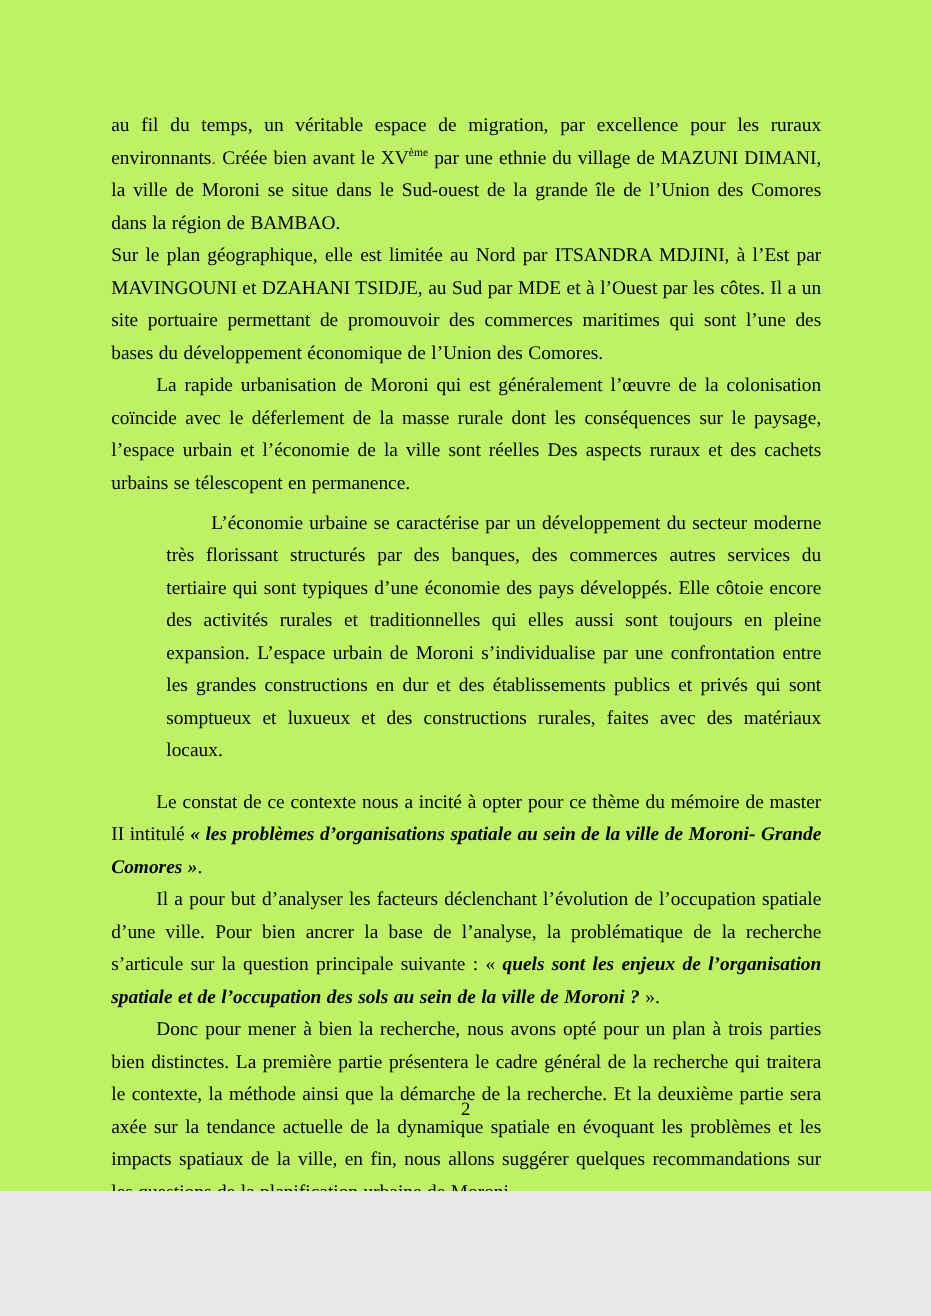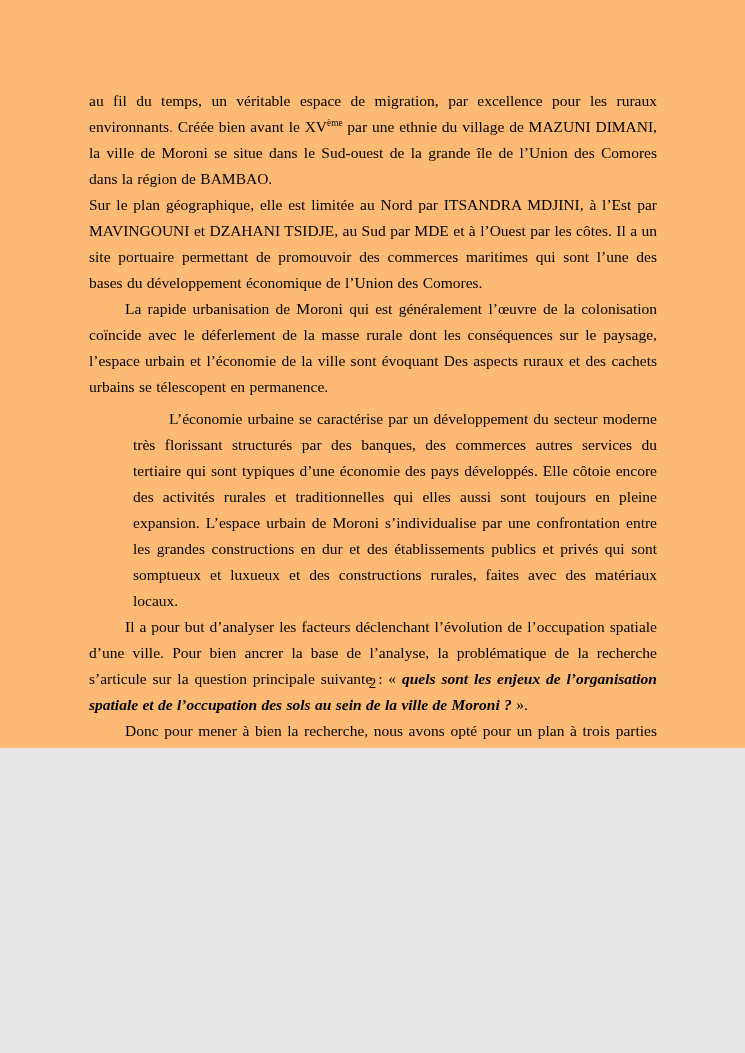--- a/index.html
+++ b/index.html
@@ -3,23 +3,23 @@
 <meta charset="utf-8">
 <style>
   html, body {
     margin: 0;
     padding: 0;
     background: #e8e8e8;
   }
   .page {
     position: relative;
     width: 745px;
-    height: 748px;
+    height: 953px;
     margin: 0 auto;
-    background: #fdba74;
+    background: #bef264;
     box-sizing: border-box;
     padding: 88px 88px 0 89px;
     font-family: "Liberation Serif", "DejaVu Serif", serif;
     color: #000000;
     overflow: hidden;
   }
   .doc-body {
     width: 568px;
   }
   .para {
@@ -62,19 +62,20 @@
     font-family: "Liberation Serif", "DejaVu Serif", serif;
   }
 </style>
 </head>
 <body>
 
 <div class="page">
   <div class="doc-body">
       <p class="para"><span class="seg-normal">au fil du temps, un véritable espace de migration, par excellence pour les ruraux environnants</span><span class="seg-red">.</span><span class="seg-normal"> Créée bien avant le XV</span><span class="seg-superscript">ème</span><span class="seg-normal"> par une ethnie du village de MAZUNI DIMANI, la ville de Moroni se situe dans le Sud-ouest de la grande île de l’Union des Comores dans la région de BAMBAO.</span></p>
       <p class="para"><span class="seg-normal">Sur le plan géographique, elle est limitée au Nord par ITSANDRA MDJINI, à l’Est par MAVINGOUNI et DZAHANI TSIDJE, au Sud par MDE et à l’Ouest par les côtes. Il a un site portuaire permettant de promouvoir des commerces maritimes qui sont l’une des bases du développement économique de l’Union des Comores.</span></p>
-      <p class="para indent"><span class="seg-normal">La rapide urbanisation de Moroni qui est généralement l’œuvre de la colonisation coïncide avec le déferlement de la masse rurale dont les conséquences sur le paysage, l’espace urbain et l’économie de la ville sont évoquant Des aspects ruraux et des cachets urbains se télescopent en permanence.</span></p>
+      <p class="para indent"><span class="seg-normal">La rapide urbanisation de Moroni qui est généralement l’œuvre de la colonisation coïncide avec le déferlement de la masse rurale dont les conséquences sur le paysage, l’espace urbain et l’économie de la ville sont réelles Des aspects ruraux et des cachets urbains se télescopent en permanence.</span></p>
       <p class="para indent space-sm"><span class="seg-normal">L’économie urbaine se caractérise par un développement du secteur moderne très florissant structurés par des banques, des commerces autres services du tertiaire qui sont typiques d’une économie des pays développés. Elle côtoie encore des activités rurales et traditionnelles qui elles aussi sont toujours en pleine expansion.  L’espace urbain de Moroni s’individualise par une confrontation entre les grandes constructions en dur et des établissements publics et privés qui sont somptueux et luxueux et des constructions rurales, faites avec des matériaux locaux.</span></p>
+      <p class="para indent space-md"><span class="seg-normal">Le constat de ce contexte nous a incité à opter pour ce thème du mémoire de master II intitulé </span><span class="seg-bold-italic">« les problèmes d’organisations spatiale au sein de la ville de Moroni- Grande Comores »</span><span class="seg-normal">.</span></p>
       <p class="para indent"><span class="seg-normal">Il a pour but d’analyser les facteurs déclenchant l’évolution de l’occupation spatiale d’une ville. Pour bien ancrer la base de l’analyse, la problématique de la recherche s’articule sur la question  principale suivante : « </span><span class="seg-bold-italic">quels sont les enjeux de l’organisation spatiale et de l’occupation des sols  au sein de la ville de Moroni ?</span><span class="seg-normal"> ».</span></p>
       <p class="para indent"><span class="seg-normal">Donc pour mener à bien la recherche, nous avons opté pour un plan à trois parties bien distinctes. La première partie présentera le cadre général de la recherche qui traitera le contexte, la méthode ainsi que la démarche de la recherche. Et la deuxième  partie sera axée sur la tendance actuelle de la dynamique spatiale en évoquant les problèmes et les impacts spatiaux  de la ville, en fin, nous allons suggérer quelques recommandations sur les questions de la planification urbaine de Moroni.</span></p>
     </div>
   <div class="page-number">2</div>
 </div>
 
 </body></html>

